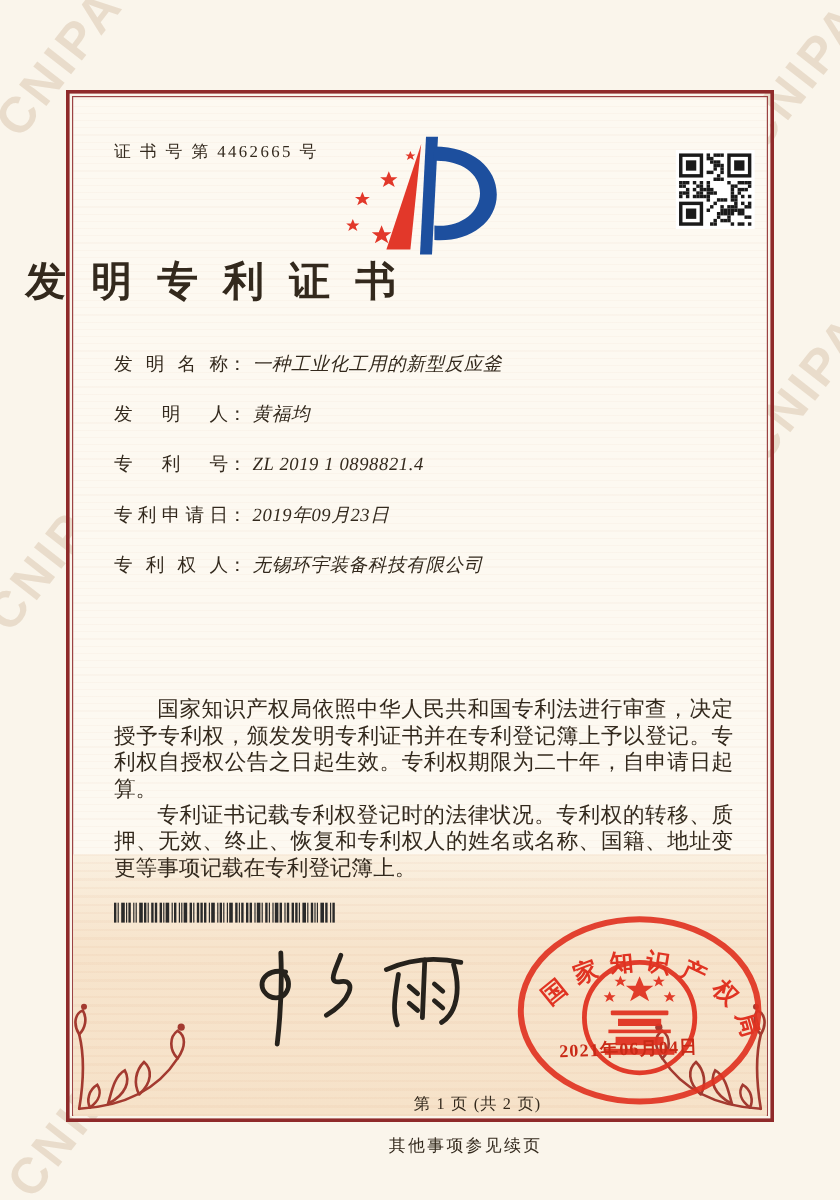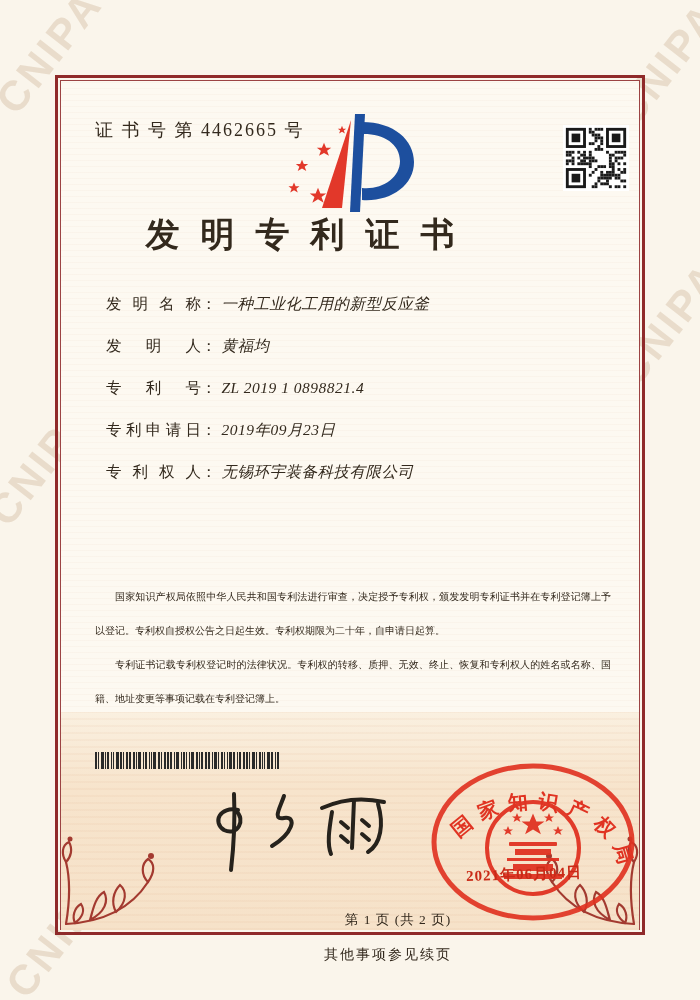--- a/index.html
+++ b/index.html
@@ -29,42 +29,41 @@
     background:
       repeating-linear-gradient(0deg, rgba(205,150,118,0.05) 0 1px, rgba(255,255,255,0) 1px 6px),
       #fdf9f1;}
   .band{
     position:absolute;left:61px;top:712px;width:578px;height:218px;z-index:3;
     background:
       repeating-linear-gradient(0deg, rgba(216,158,120,0.08) 0 2px, rgba(255,255,255,0) 2px 7px),
       linear-gradient(180deg,#faf0e0 0%,#f7e4cc 35%,#f6e2c9 100%);
   }
   
-  .cert-no{position:absolute;left:95px;top:118px;font-size:18px;letter-spacing:2px;z-index:5;}
+  .cert-no{position:absolute;left:95px;top:118px;font-size:14px;letter-spacing:2px;z-index:5;}
   .logo{position:absolute;left:282px;top:108px;width:140px;height:112px;z-index:5;}
   .qr{position:absolute;left:563px;top:125px;width:66px;height:66px;z-index:5;}
   .title{
-    position:absolute;left:0;top:212px;width:600px;text-align:center;
+    position:absolute;left:0;top:212px;width:600px;
     font-size:34px;font-weight:bold;letter-spacing:21px;text-indent:21px;z-index:5;
   }
   
   .fields{position:absolute;left:95px;top:293px;width:520px;z-index:5;font-size:15.5px;}
   .frow{margin-bottom:20px;line-height:22px;white-space:nowrap;}
   .flabel{
     display:inline-block;width:95px;text-align:justify;text-align-last:justify;
     vertical-align:top;
-    margin-left:11px;
   }
   .colon{display:inline-block;margin-right:5px;vertical-align:top;}
   .fvalue{letter-spacing:0.5px;font-style:italic;}
   .pair{display:inline-block;}
   .pair-first{width:250px;}
   
   .bodytext{position:absolute;left:95px;top:580px;width:516px;z-index:5;
-    font-size:10px;line-height:34px;text-align:justify;}
+    font-size:18px;line-height:22px;text-align:justify;}
   .bodytext p{margin:0;text-indent:2em;}
   
   .barcode{position:absolute;left:95px;top:752px;width:186px;height:17px;z-index:5;}
   
   .officer{position:absolute;left:95px;top:822px;z-index:5;font-size:16px;line-height:31px;
     font-family:"Liberation Sans","DejaVu Sans",sans-serif;}
   .signature{position:absolute;left:200px;top:786px;width:200px;height:92px;z-index:5;}
   
   .flourish{position:absolute;width:112px;height:96px;z-index:4;}
   .fl-left{left:60px;top:832px;}

